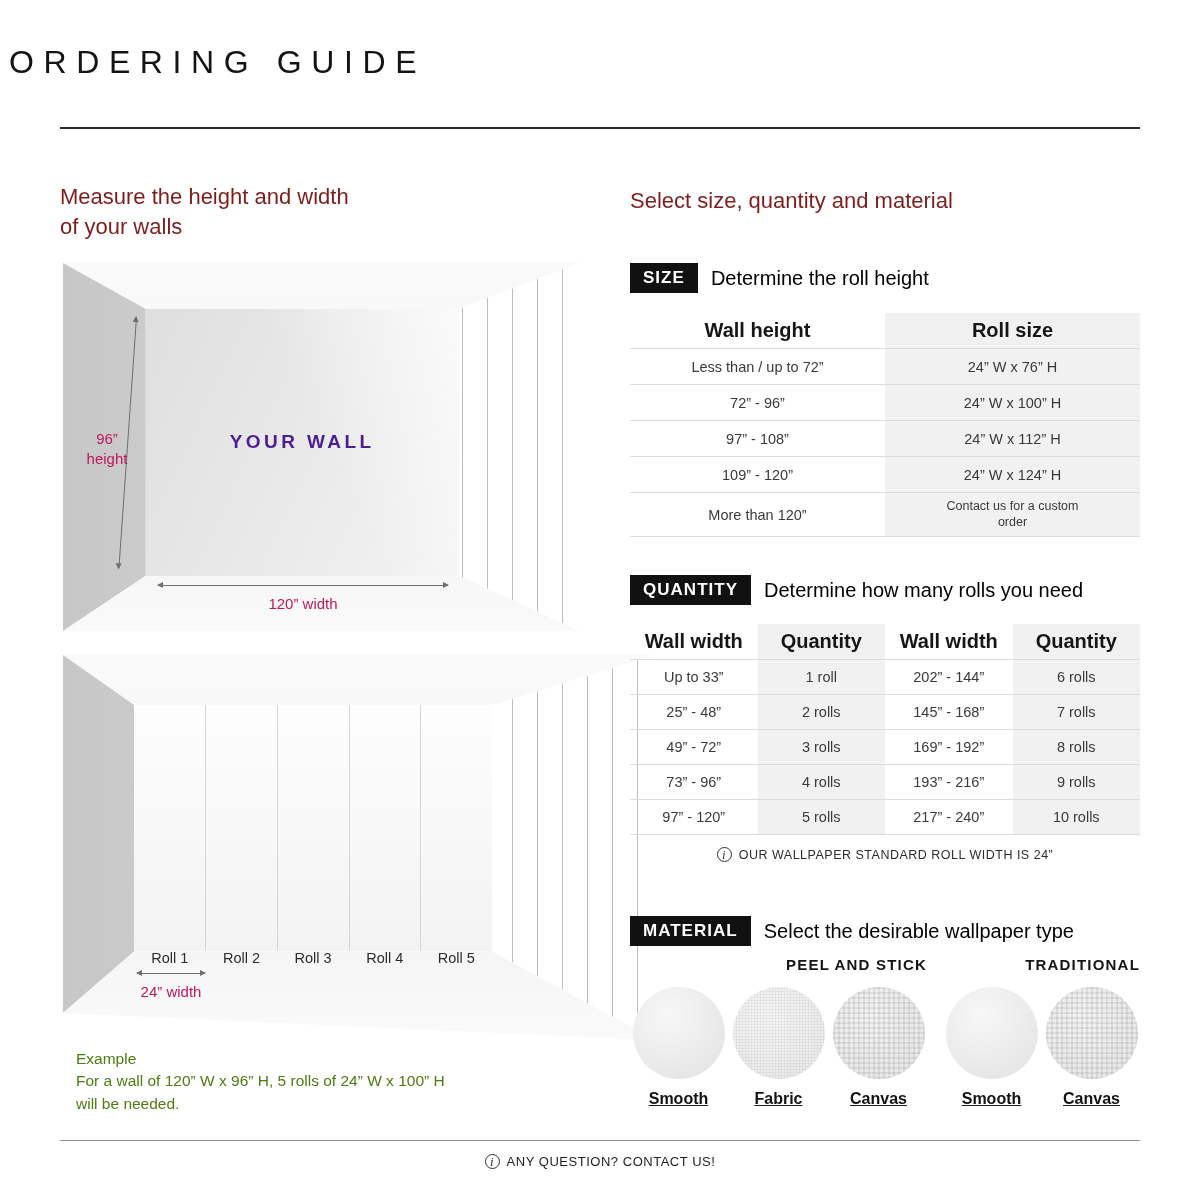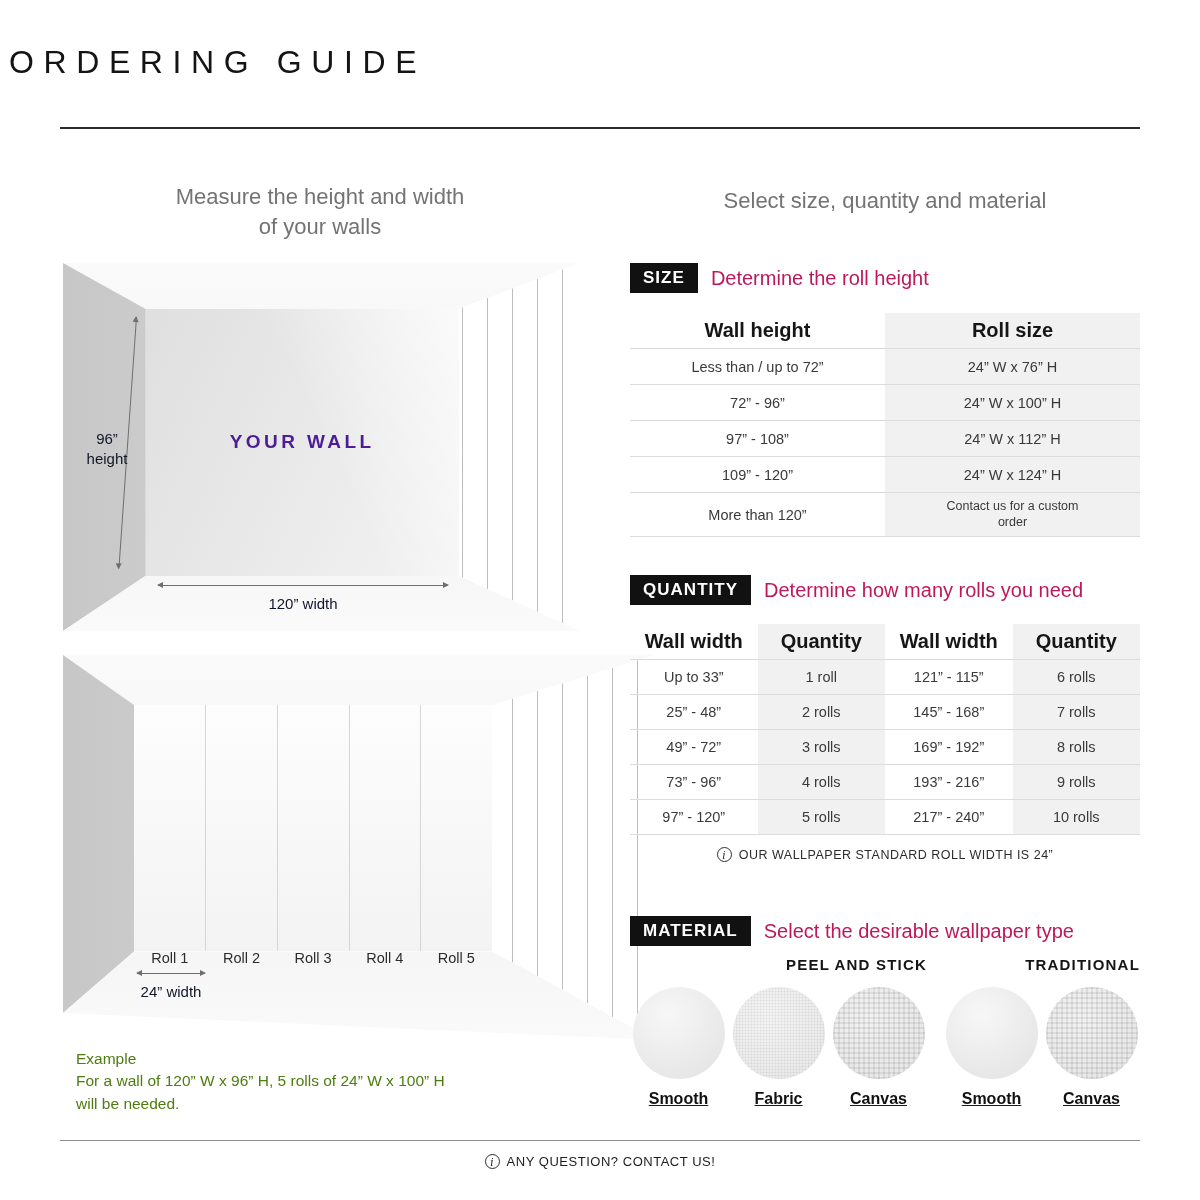--- a/index.html
+++ b/index.html
@@ -6,21 +6,21 @@
   html,body { background:#ffffff; }
   body { font-family:"Liberation Sans","DejaVu Sans",sans-serif; color:#1c1c1c; }
   .canvas { position:relative; width:1200px; height:1200px; margin:0 auto; background:#fff; overflow:hidden; }
 
   
   .page-title { position:absolute; top:44px; left:9px; width:100%; 
     font-size:32px; font-weight:500; letter-spacing:0.30em; color:#141414; }
   .top-rule { position:absolute; left:60px; right:60px; top:127px; border-top:2px solid #2b2b2b; }
 
   
-  .col-heading { position:absolute; text-align:center; font-size:22px; font-weight:500; color:#737373; line-height:1.35; }
+  .col-heading { position:absolute; font-size:22px; font-weight:500; color:#7f1d1d; line-height:1.35; }
   .left-heading { left:60px; top:182px; width:520px; }
   .right-heading { left:630px; top:186px; width:510px; }
 
   
   .room { position:absolute; overflow:hidden; background:#fff; }
   .room1 { left:63px; top:263px; width:517px; height:368px; }
   .room2 { left:63px; top:655px; width:592px; height:385px; }
   .shape { position:absolute; inset:0; }
   .r-ceiling { clip-path:polygon(0 0, 16% 12.5%, 76.5% 12.5%, 100% 0); background:linear-gradient(180deg,#fafafa,#ededed); }
   .r-lwall  { clip-path:polygon(0 0, 16% 12.5%, 16% 85%, 0 100%); background:linear-gradient(90deg,#c7c7c7,#e0e0e0); }
@@ -48,37 +48,37 @@
   .r1-hline { left:73px; top:54px; width:1px; height:252px; transform:rotate(4deg); transform-origin:top center; }
   .r1-wline { left:95px; top:322px; width:290px; height:1px; }
   .r2-wline { left:74px; top:318px; width:68px; height:1px; }
   .dim-line.h::before, .dim-line.h::after { content:""; position:absolute; left:-3px; border-left:3.5px solid transparent; border-right:3.5px solid transparent; }
   .dim-line.h::before { top:-1px; border-bottom:6px solid #6e6e6e; }
   .dim-line.h::after  { bottom:-1px; border-top:6px solid #6e6e6e; }
   .dim-line.w::before, .dim-line.w::after { content:""; position:absolute; top:-3px; border-top:3.5px solid transparent; border-bottom:3.5px solid transparent; }
   .dim-line.w::before { left:-1px; border-right:6px solid #6e6e6e; }
   .dim-line.w::after  { right:-1px; border-left:6px solid #6e6e6e; }
 
-  .dim-label { position:absolute; font-size:15px; color:#0f172a; text-align:center; line-height:1.3; }
+  .dim-label { position:absolute; font-size:15px; color:#be185d; text-align:center; line-height:1.3; }
   .r1-hlabel { left:8px; top:166px; width:72px; }
   .r1-wlabel { left:95px; top:331px; width:290px; }
   .r2-wlabel { left:40px; top:327px; width:136px; }
 
   .panels { position:absolute; left:12%; top:13%; width:60.5%; height:64%; display:flex; }
   .panel { flex:1; background:linear-gradient(180deg,#fdfdfd,#f3f3f3); }
   .panel + .panel { border-left:1px solid #d6d6d6; }
   .roll-labels { position:absolute; left:12%; top:76.5%; width:60.5%; display:flex; }
   .roll-labels > div { flex:1; text-align:center; font-size:14.5px; color:#2c2c2c; }
 
   .example { position:absolute; left:76px; top:1048px; width:470px; font-size:15.5px; line-height:1.45; color:#4d7c0f; }
 
   
   .sec-head { position:absolute; display:flex; align-items:center; gap:13px; }
   .badge { background:#111111; color:#ffffff; font-weight:700; font-size:17px; letter-spacing:0.06em; padding:5px 13px; }
-  .sec-sub { font-size:20px; color:#be185d; }
+  .sec-sub { font-size:20px; color:#000000; }
 
   .size-head { left:630px; top:263px; }
   .qty-head  { left:630px; top:575px; }
   .mat-head  { left:630px; top:916px; }
 
   .tbl { position:absolute; left:630px; width:510px; }
   .size-tbl { top:313px; }
   .qty-tbl  { top:624px; }
   .trow { display:grid; border-bottom:1px solid #dcdcdc; align-items:center; }
   .size-tbl .trow { grid-template-columns:1fr 1fr; min-height:36px; }
@@ -221,21 +221,21 @@
   <div class="tbl qty-tbl">
     <div class="trow thead">
       <div class="tc">Wall width</div>
       <div class="tc shade">Quantity</div>
       <div class="tc">Wall width</div>
       <div class="tc shade">Quantity</div>
     </div>
     <div class="trow">
       <div class="tc">Up to 33”</div>
       <div class="tc shade">1 roll</div>
-      <div class="tc">121” - 115”</div>
+      <div class="tc">202” - 144”</div>
       <div class="tc shade">6 rolls</div>
     </div>
     <div class="trow">
       <div class="tc">25” - 48”</div>
       <div class="tc shade">2 rolls</div>
       <div class="tc">145” - 168”</div>
       <div class="tc shade">7 rolls</div>
     </div>
     <div class="trow">
       <div class="tc">49” - 72”</div>

